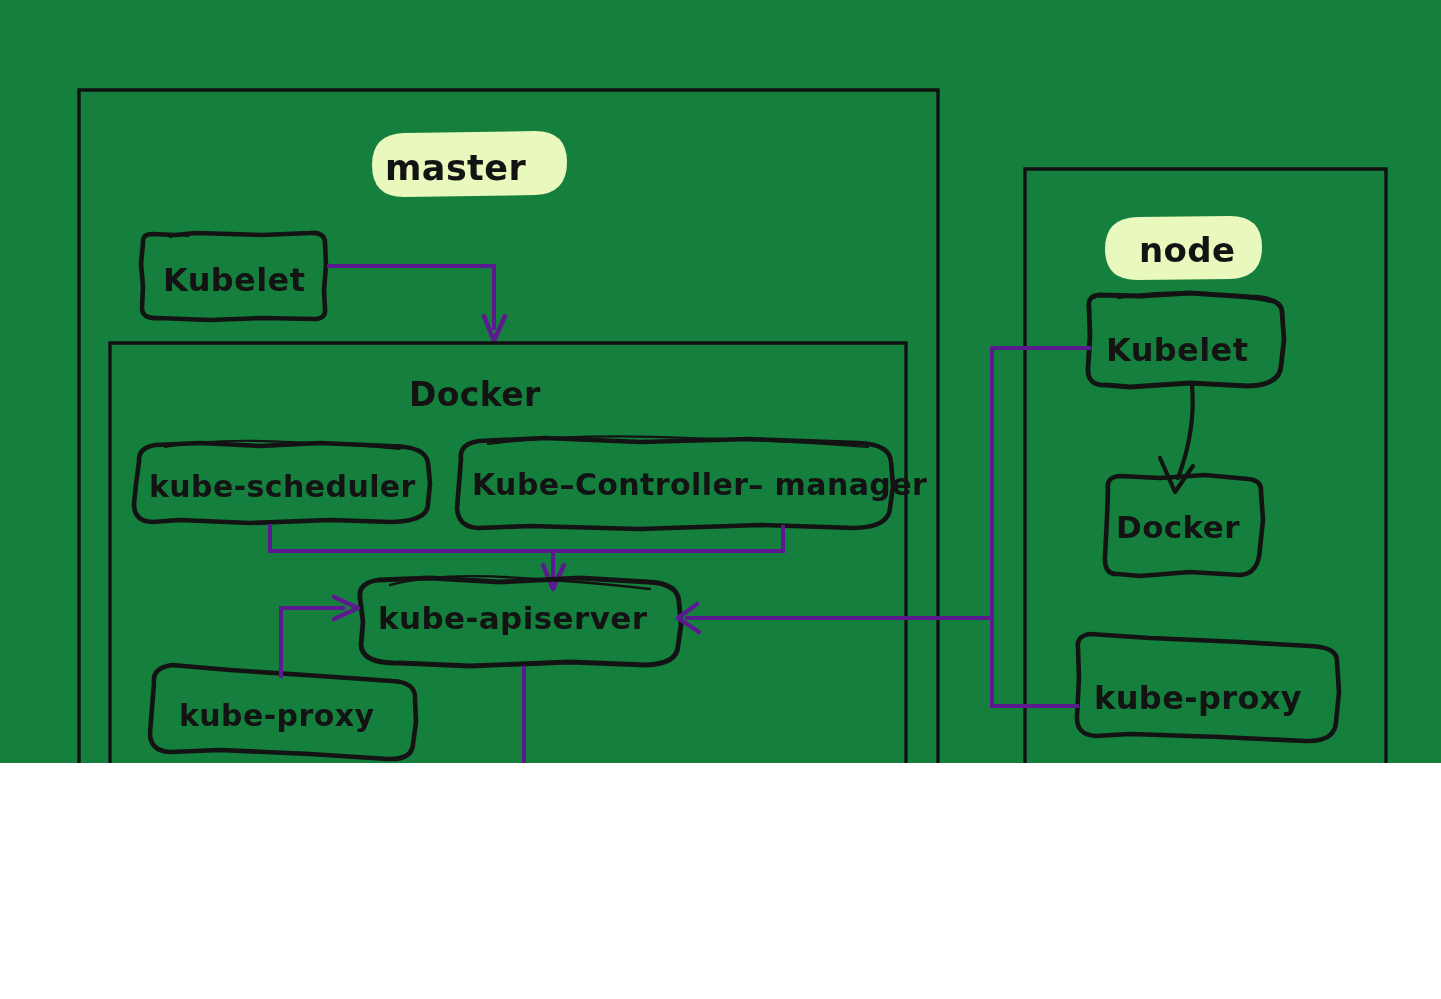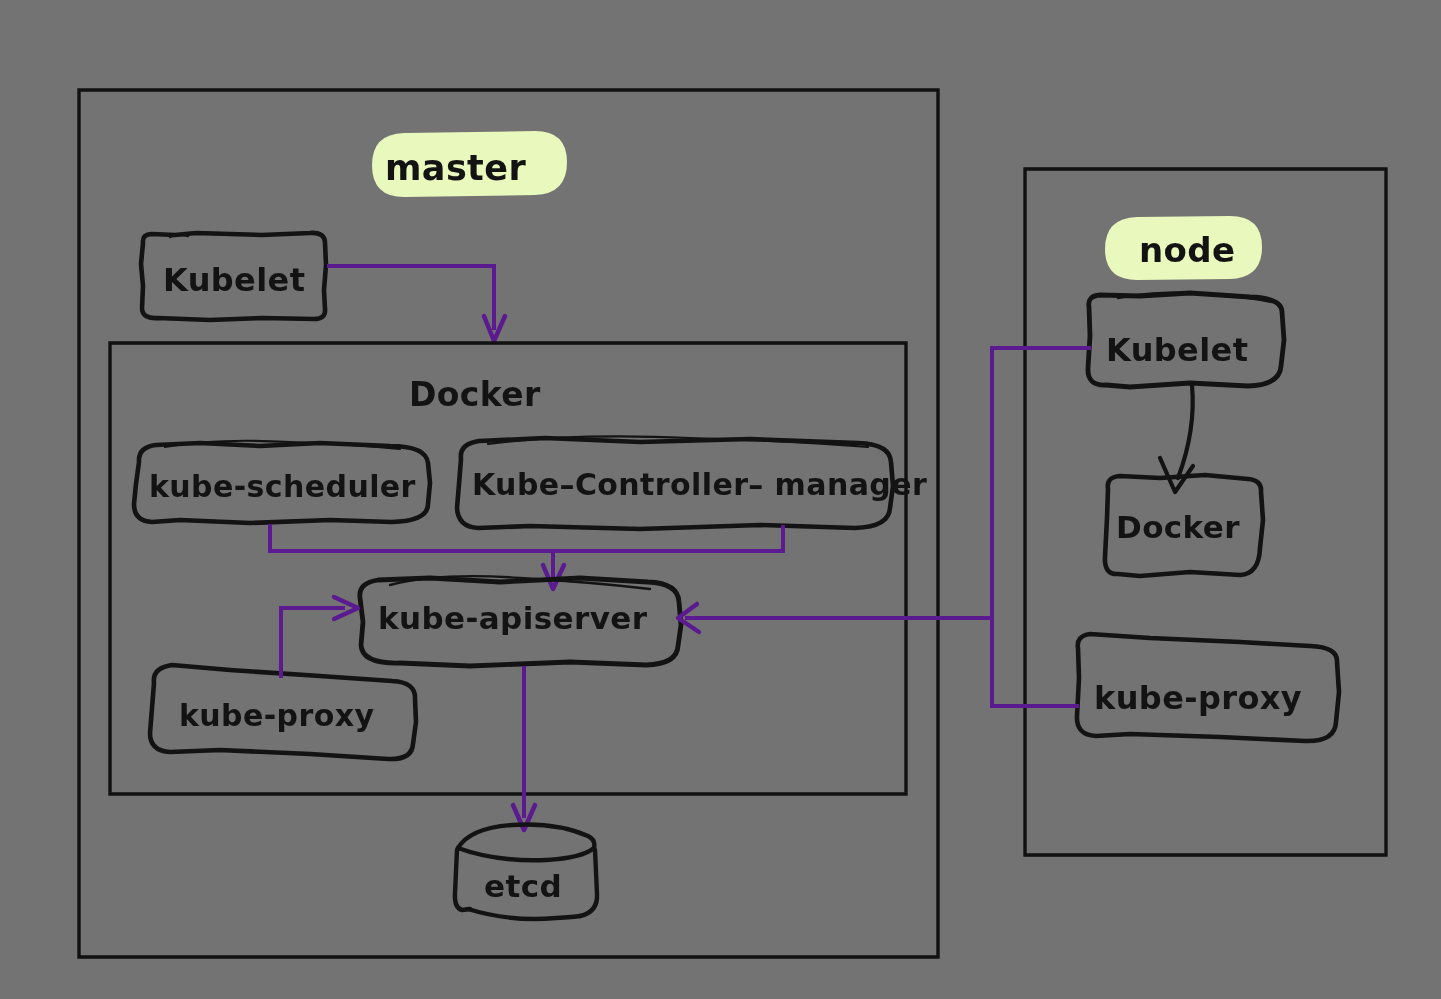--- a/index.html
+++ b/index.html
@@ -7,22 +7,22 @@
     margin: 0;
     padding: 0;
     background: #ffffff;
   }
   body {
     font-family: "DejaVu Sans", sans-serif;
   }
   #canvas {
     position: relative;
     width: 1441px;
-    height: 999px;
-    background: #737373;
+    height: 763px;
+    background: #15803d;
     overflow: hidden;
   }
   #diagram-svg {
     position: absolute;
     left: 0;
     top: 0;
     width: 1441px;
     height: 999px;
   }
   .hand-text {

